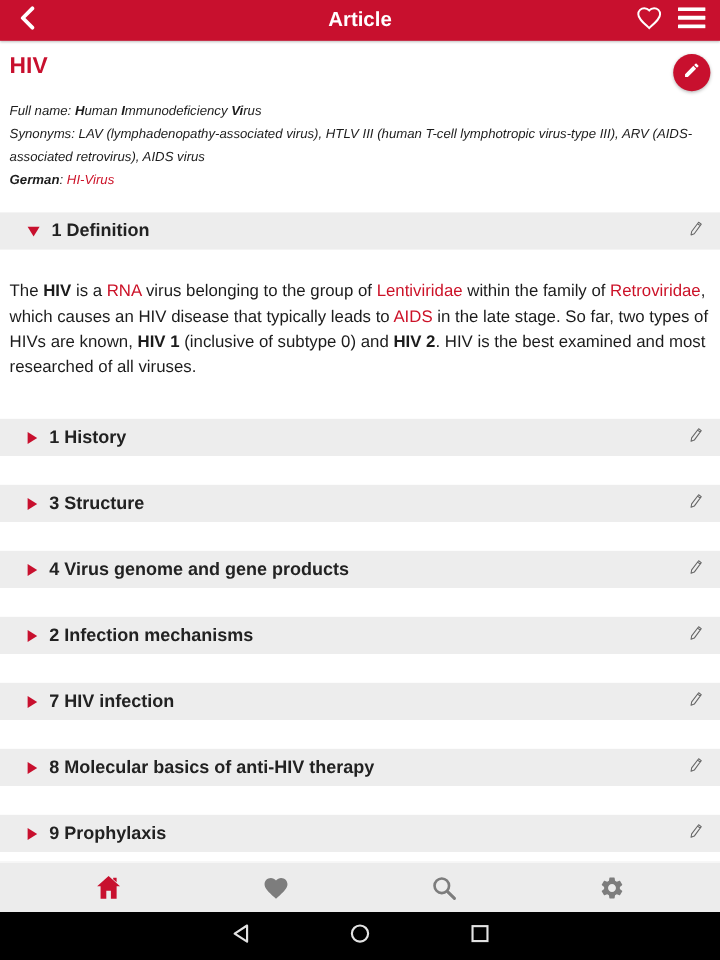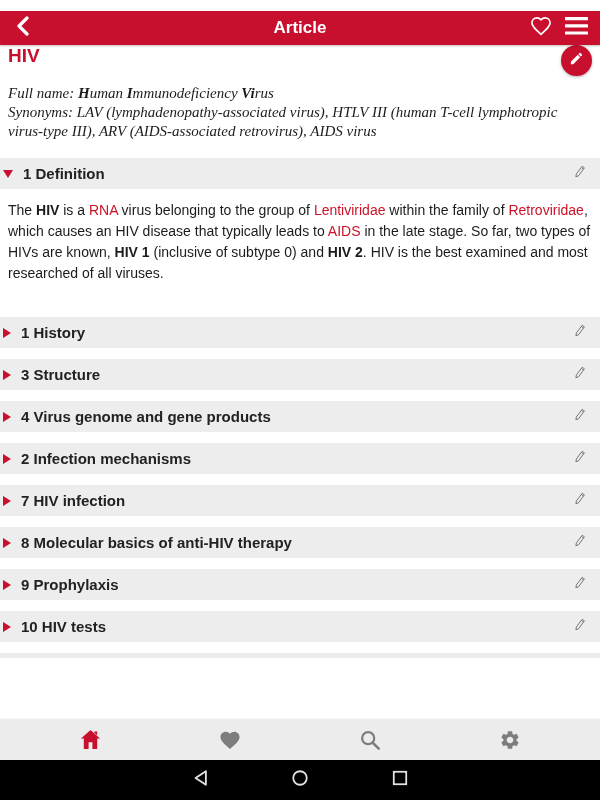--- a/index.html
+++ b/index.html
@@ -5,44 +5,44 @@
   :root{
     --brand:#c8102e; --link:#cc1228; --bar-bg:#ededed; --text:#1c1c1c;
     --tab-bg:#ececec; --icon-gray:#7d7d7d;
   }
   *{box-sizing:border-box; margin:0; padding:0;}
   html,body{width:600px; height:800px; overflow:hidden;}
   body{font-family:"Liberation Sans", sans-serif; background:#fff; position:relative;}
 
   
   .appbar{position:absolute; top:0; left:0; right:0; height:34px; background:var(--brand);
-          display:flex; align-items:center; box-shadow:0 1px 2px rgba(0,0,0,.25); z-index:5;margin-top:11px;}
+          display:flex; align-items:center; box-shadow:0 1px 2px rgba(0,0,0,.25); z-index:5;}
   .appbar-title{position:absolute; left:0; right:0; text-align:center; color:#fff;
                 font-size:17px; font-weight:bold; pointer-events:none;}
   .iconbtn{display:flex; align-items:center; justify-content:center; height:34px; cursor:pointer;}
   .back-btn{width:44px;}
   .appbar-right{margin-left:auto; display:flex; align-items:center;}
   .heart-btn{width:38px;}
   .menu-btn{width:40px; padding-right:8px;}
 
   
   .page{position:absolute; top:34px; left:0; right:0; bottom:82px; background:#fff; overflow:hidden;}
   .title-row{padding:11px 8px 0 8px;}
   .article-title{color:var(--brand); font-size:19px; font-weight:bold;}
   .fab{position:absolute; top:11px; right:8px; width:31px; height:31px; border-radius:50%;
        background:var(--brand); display:flex; align-items:center; justify-content:center;
        box-shadow:0 1px 3px rgba(0,0,0,.3); cursor:pointer;}
 
-  .meta{margin:17px 8px 0 8px; font-style:italic; font-size:15px; line-height:19px; color:var(--text);font-family:Liberation Serif, serif;}
+  .meta{margin:17px 8px 0 8px; font-style:italic; font-size:11px; line-height:19px; color:var(--text);}
   .seg-b{font-weight:bold;}
   .seg-r{color:var(--link);}
 
   .sections{margin-top:17px;}
   .section-row{height:31px; background:var(--bar-bg); display:flex; align-items:center;
-               padding:0 12px 0 3px; margin-bottom:11px; cursor:pointer;}
+               padding:0 12px 0 23px; margin-bottom:24px; cursor:pointer;}
   .marker{width:0; height:0; flex:none;}
   .marker.collapsed{border-left:8px solid var(--brand); border-top:5px solid transparent; border-bottom:5px solid transparent;}
   .marker.expanded{border-top:8px solid var(--brand); border-left:5px solid transparent; border-right:5px solid transparent;}
   .section-label{margin-left:10px; font-size:15px; font-weight:bold; color:#222;}
   .pencil{margin-left:auto; flex:none; cursor:pointer;}
 
   .section-body{margin:4px 8px 12px 8px; font-size:14px; line-height:21px; color:var(--text); min-height:105px;}
 
   .partial-bar{height:5px; background:var(--bar-bg); margin-top:0;}
 
@@ -102,20 +102,21 @@
     <span>
       <svg width="15" height="15" viewBox="0 0 24 24">
           <path d="M3 17.25V21h3.75L17.81 9.94l-3.75-3.75L3 17.25zM20.71 7.04c.39-.39.39-1.02 0-1.41l-2.34-2.34c-.39-.39-1.02-.39-1.41 0l-1.83 1.83 3.75 3.75 1.83-1.83z" fill="#fff"></path>
         </svg>
     </span>
   </div>
 
   <div class="meta">
     <div><span>Full name: </span><span class="seg-b">H</span><span>uman </span><span class="seg-b">I</span><span>mmunodeficiency </span><span class="seg-b">Vi</span><span>rus</span></div>
     <div><span>Synonyms: LAV (lymphadenopathy-associated virus), HTLV III (human T-cell lymphotropic virus-type III), ARV (AIDS-associated retrovirus), AIDS virus</span></div>
+    <div><span class="seg-b">German</span><span>: </span><span class="seg-r">HI-Virus</span></div>
   </div>
 
   <div class="sections">
   <div class="section-row">
     <span class="marker expanded"></span>
     <span class="section-label">1 Definition</span>
     <span class="pencil">
       <svg width="15" height="15" viewBox="0 0 24 24">
             <path d="M14.7 3.6 L18.2 6.1 L8.9 18.8 L4.6 20.4 L5.4 15.9 Z M13.3 5.5 L16.8 8" fill="none" stroke="#666" stroke-width="1.4" stroke-linejoin="round"></path>
           </svg>

